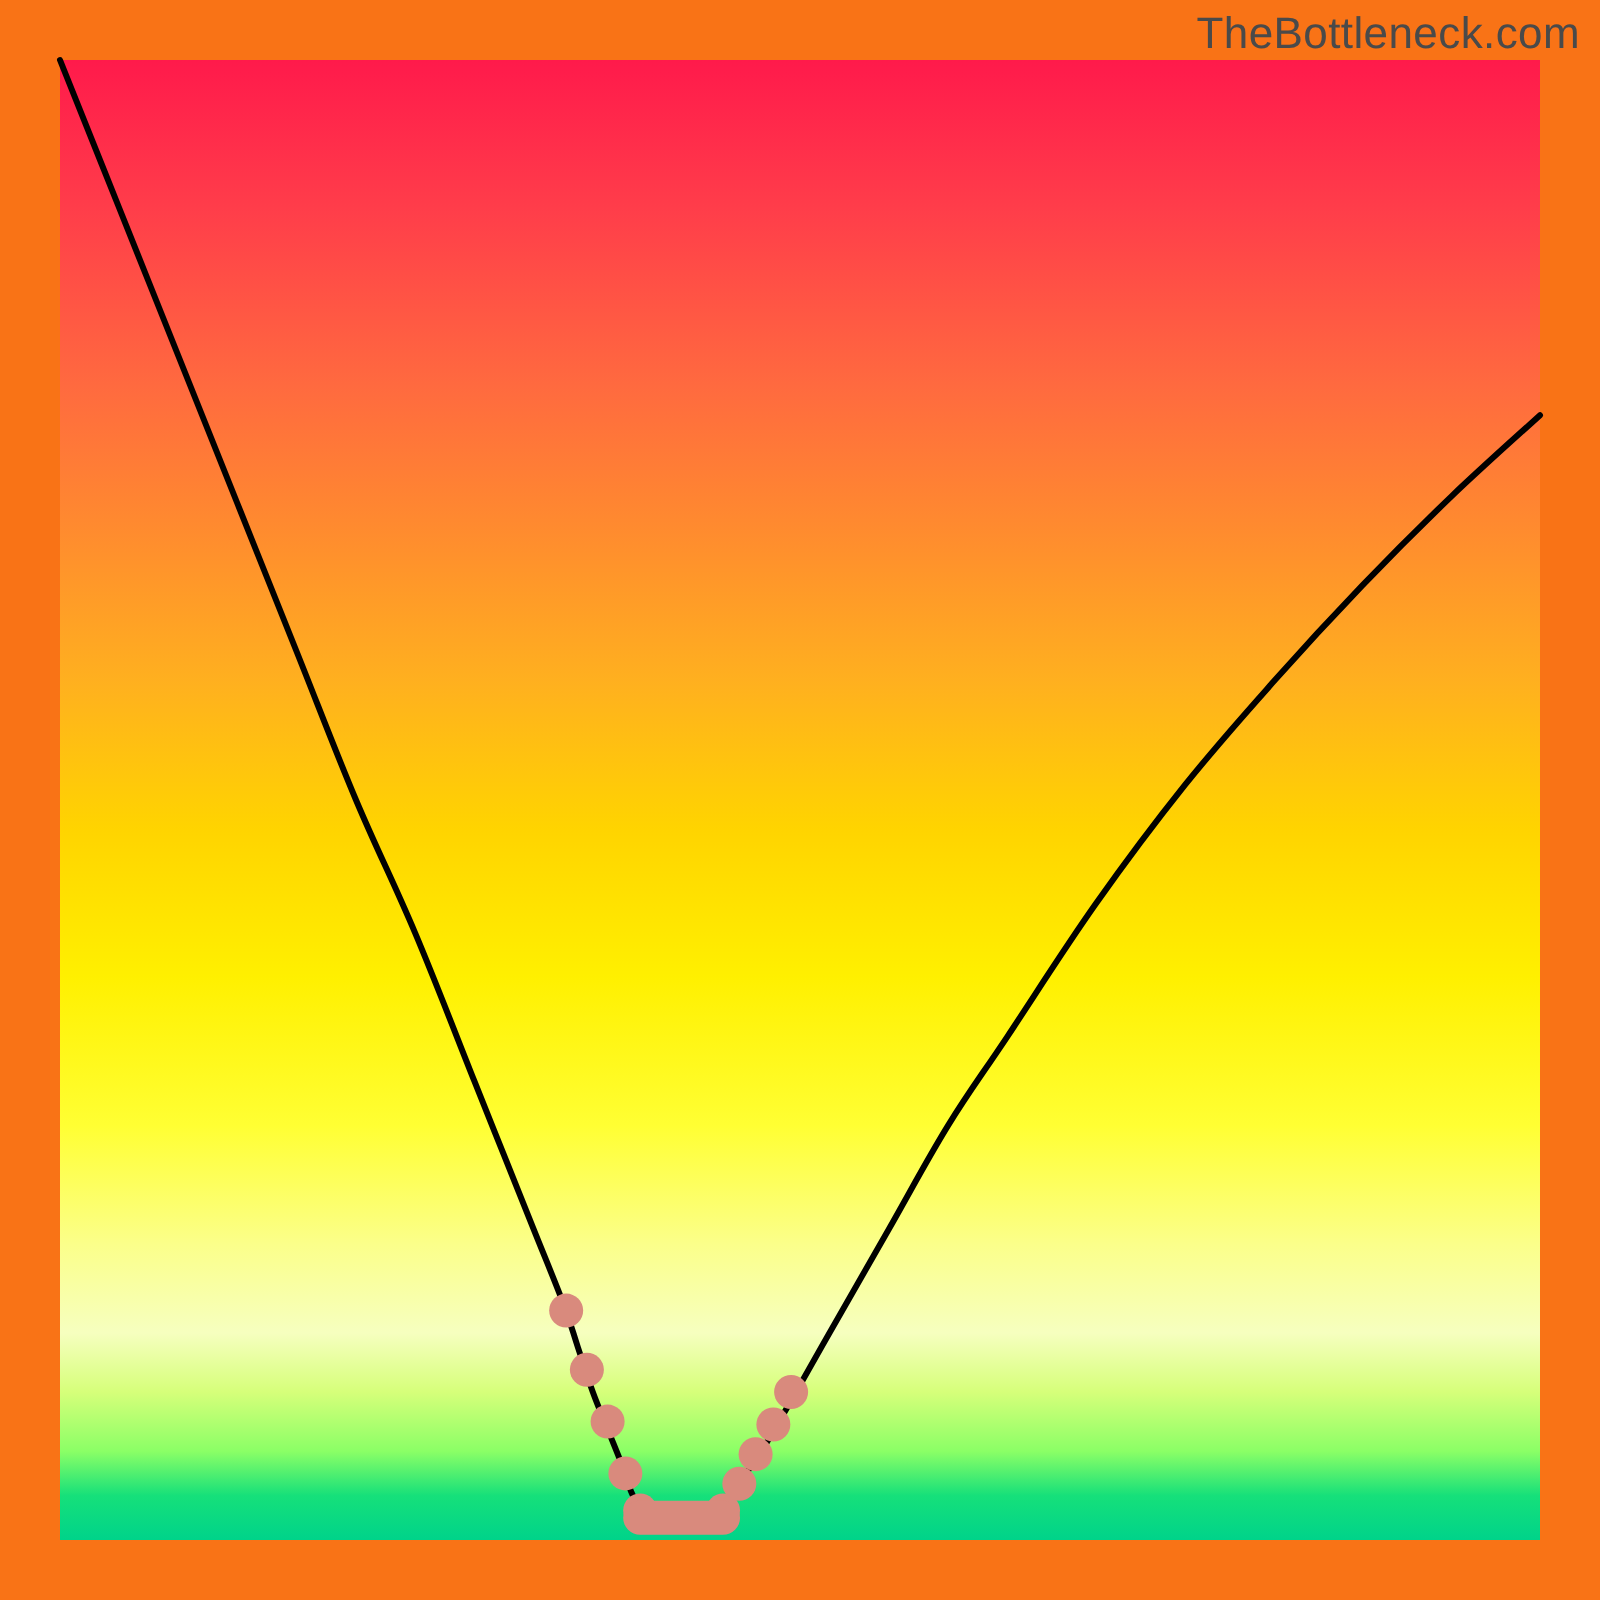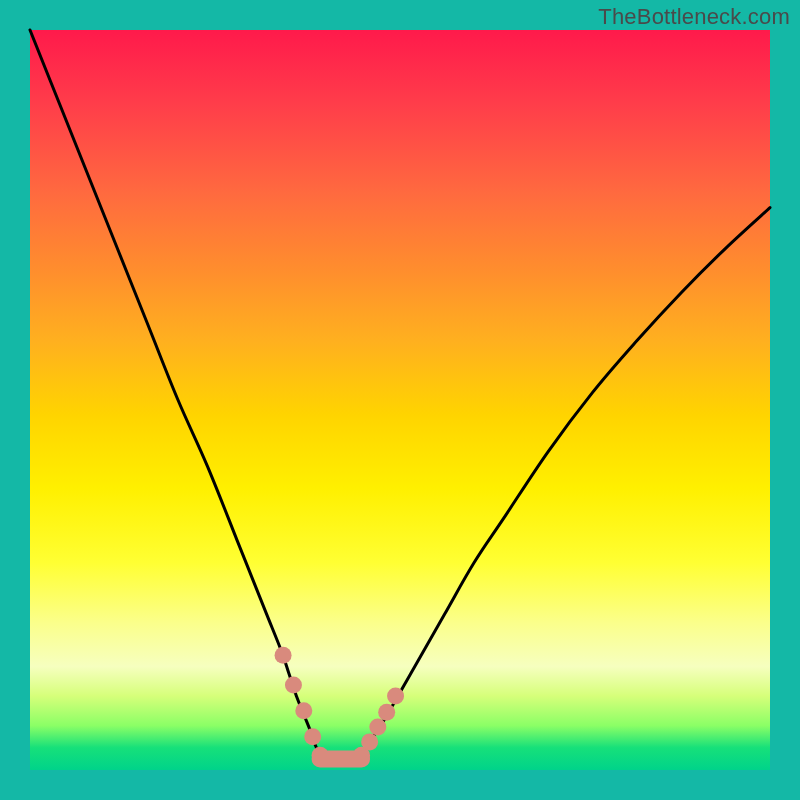--- a/index.html
+++ b/index.html
@@ -1,21 +1,21 @@
 <!DOCTYPE html>
 <html><head>
 <meta charset="utf-8">
 <style>
   * { margin: 0; padding: 0; box-sizing: border-box; }
   html, body { width: 800px; height: 800px; overflow: hidden; background: #000; }
   .stage {
     position: relative;
     width: 800px;
     height: 800px;
-    background: #14b8a6;
+    background: #f97316;
   }
   .watermark {
     position: absolute;
     top: 4px;
     right: 10px;
     font-family: Arial, Helvetica, sans-serif;
     font-size: 22px;
     font-weight: 400;
     color: #4a4a4a;
     letter-spacing: 0.2px;

